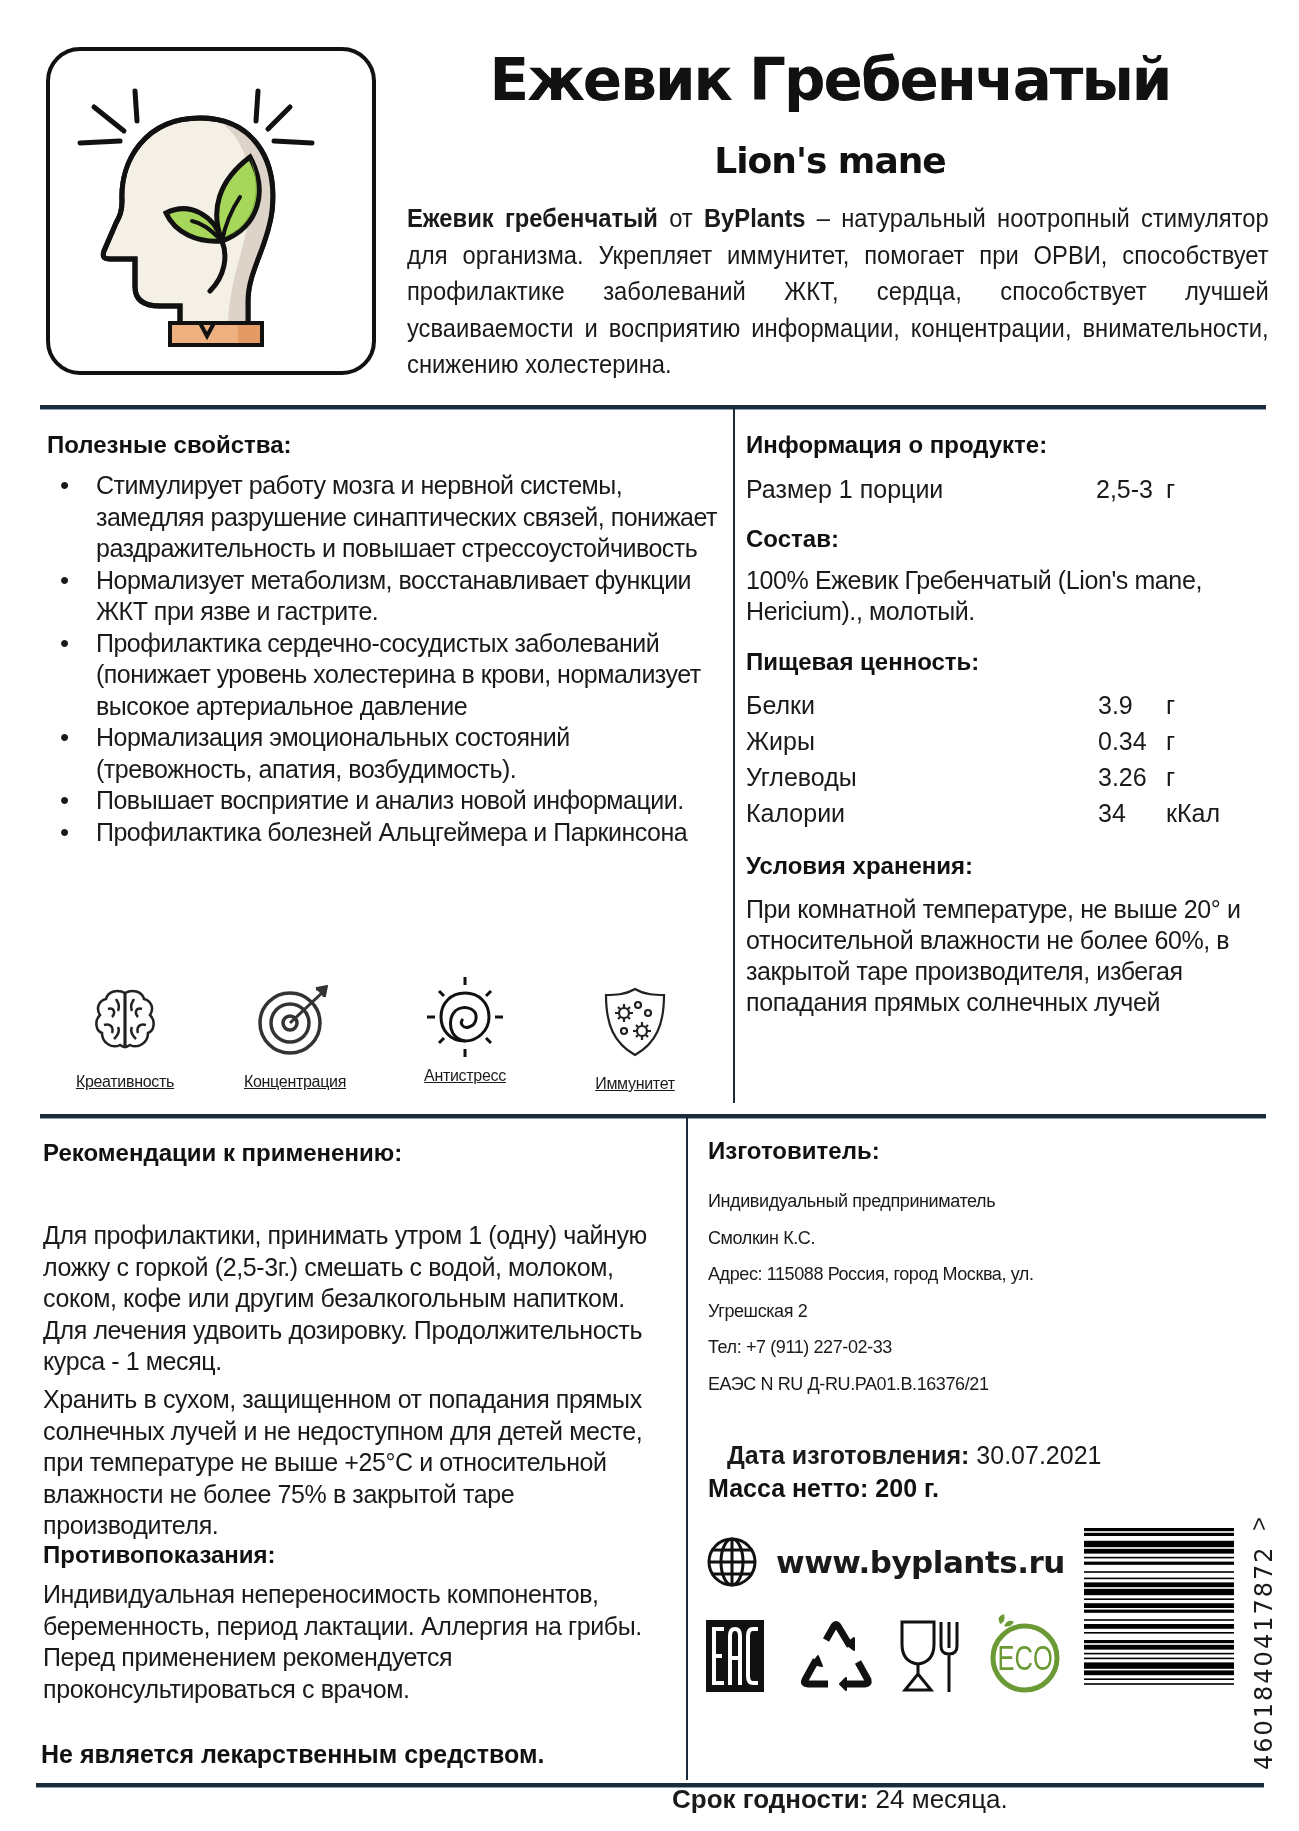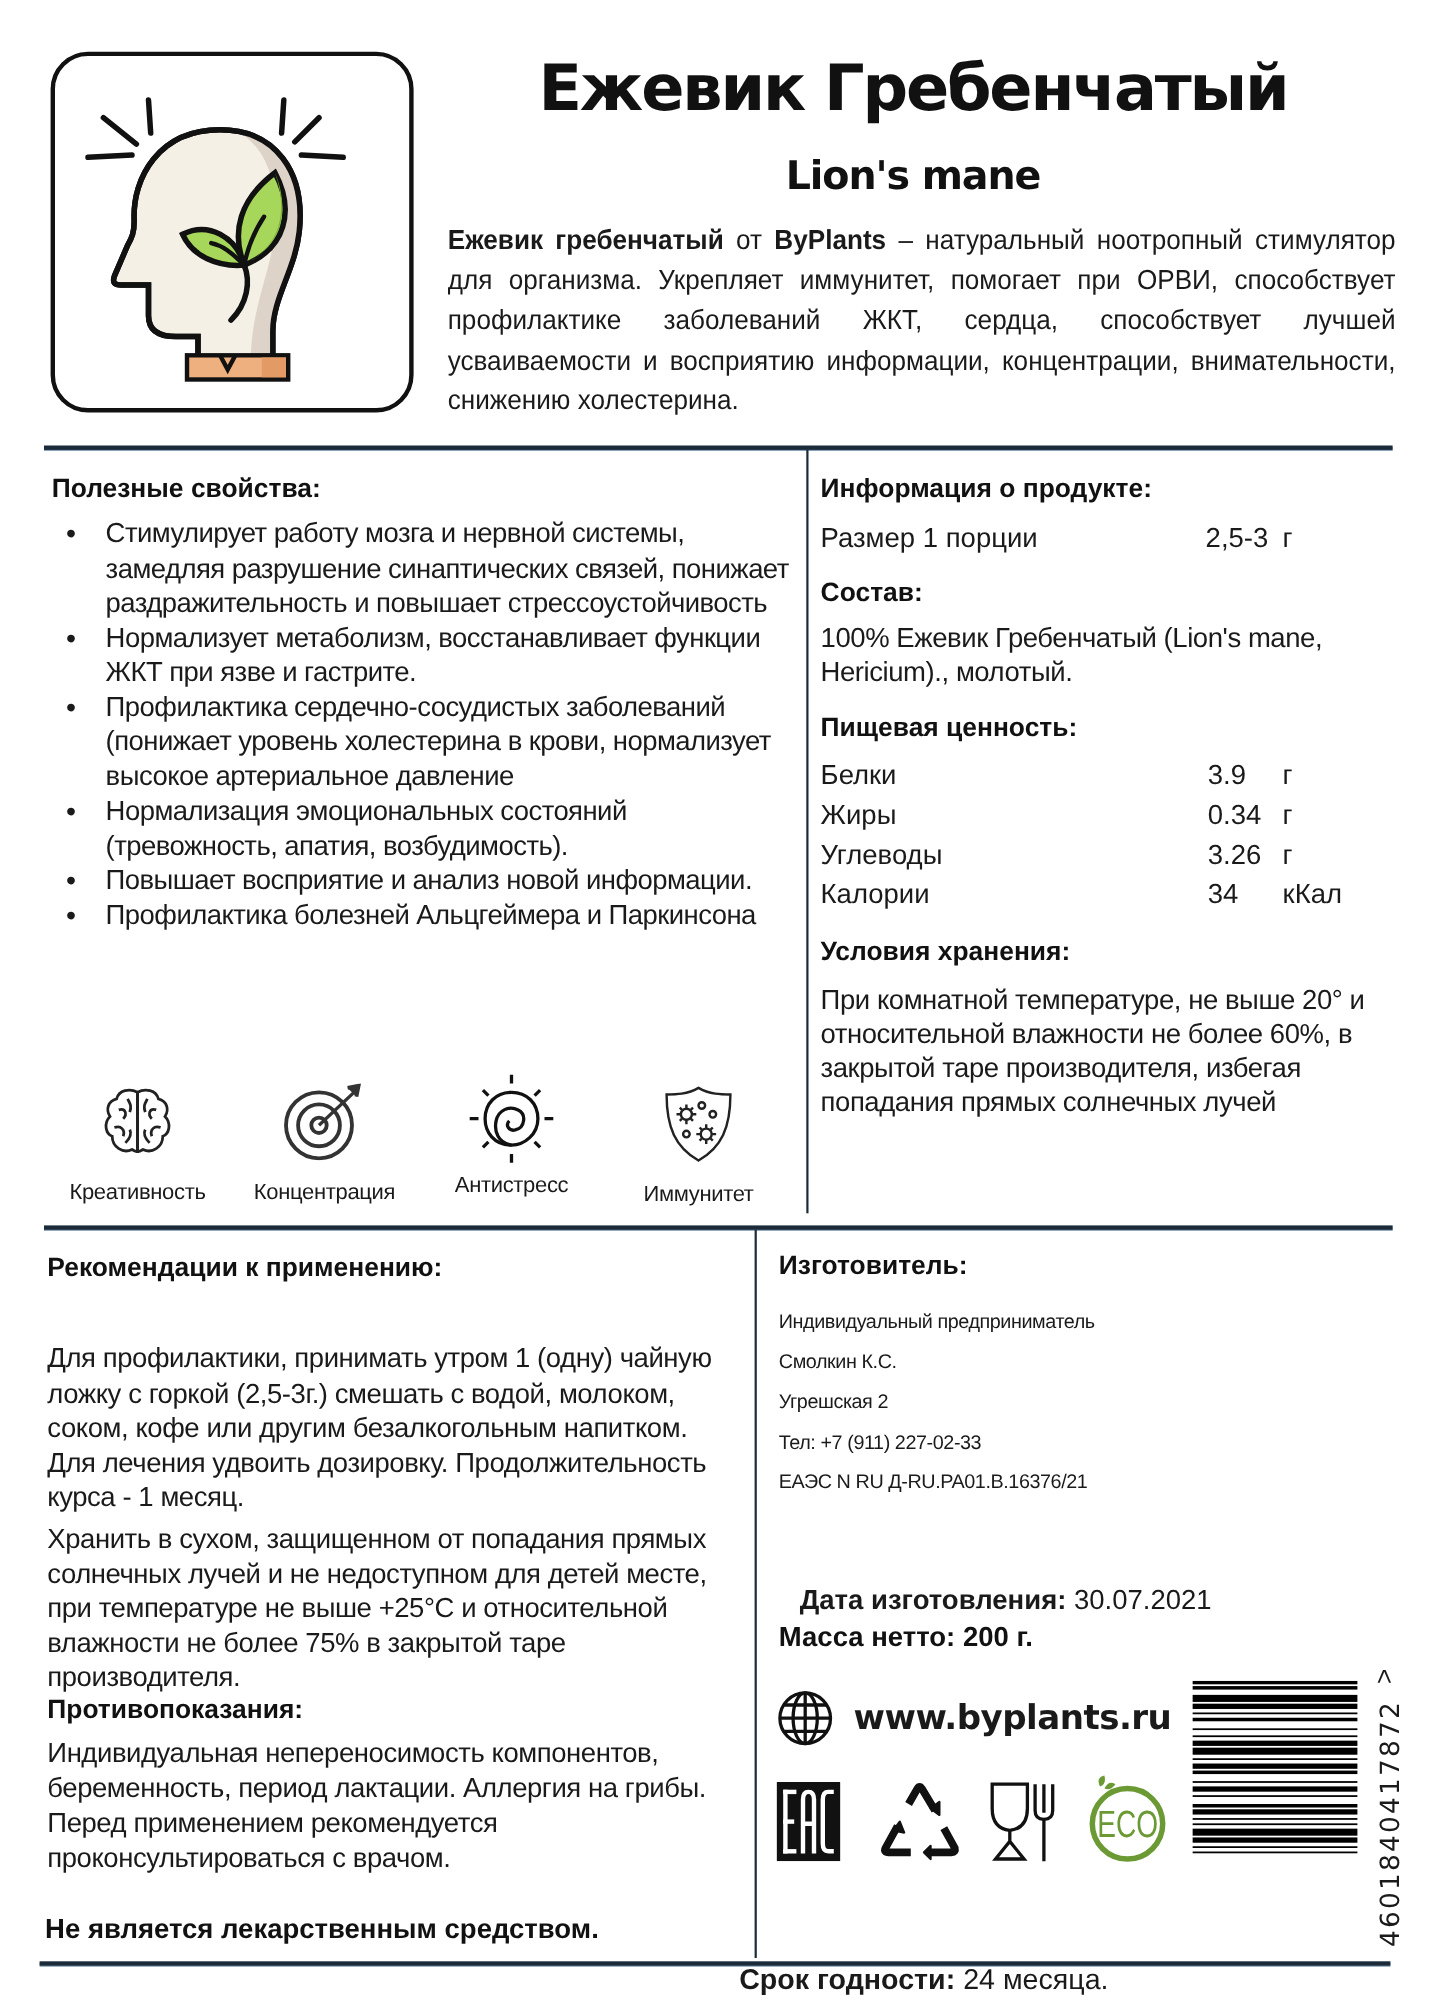--- a/index.html
+++ b/index.html
@@ -20,21 +20,21 @@
 
   
   .benefits-title { left:47px; top:431px; }
   ul.benefits { position:absolute; left:52px; top:470px; width:672px; margin:0; padding:0; list-style:none; }
   ul.benefits li { position:relative; padding-left:44px; font-size:25px; line-height:31.5px; letter-spacing:-0.5px; }
   ul.benefits li::before { content:"•"; position:absolute; left:8px; top:0; font-size:26px; }
 
   .icon-row { left:40px; top:985px; width:680px; height:125px; }
   .icon-cell { position:absolute; top:0; width:170px; text-align:center; }
   .icon-cell svg { display:block; margin:0 auto; }
-  .icon-cell .lbl { font-size:20px; margin-top:18px; letter-spacing:-0.3px; }
+  .icon-cell .lbl { font-size:16px; margin-top:18px; letter-spacing:-0.3px;text-decoration:underline; }
 
   
   .rcol { left:746px; }
   .kv-row { position:absolute; left:746px; width:500px; font-size:25px; }
   .kv-row .v { position:absolute; left:350px;text-align:right; }
   .kv-row .u { position:absolute; left:423px; }
 
   
   .para { position:absolute; font-size:25px; line-height:31.5px; letter-spacing:-0.4px; }
 </style>
@@ -182,20 +182,21 @@
 <div class="para" style="left:43px;top:1220px;width:630px;">Для профилактики, принимать утром 1 (одну) чайную ложку с горкой (2,5-3г.) смешать с водой, молоком, соком, кофе или другим безалкогольным напитком. Для лечения удвоить дозировку. Продолжительность курса - 1 месяц.</div>
 <div class="para" style="left:43px;top:1384px;width:630px;">Хранить в сухом, защищенном от попадания прямых солнечных лучей и не недоступном для детей месте, при температуре не выше +25°С и относительной влажности не более 75% в закрытой таре производителя.</div>
 <div class="abs h" style="left:43px;top:1541px;">Противопоказания:</div>
 <div class="para" style="left:43px;top:1579px;width:630px;">Индивидуальная непереносимость компонентов, беременность, период лактации. Аллергия на грибы. Перед применением рекомендуется проконсультироваться с врачом.</div>
 <div class="abs h" style="left:41px;top:1740px;font-size:25px;">Не является лекарственным средством.</div>
 
 <div class="abs h" style="left:708px;top:1137px;">Изготовитель:</div>
 <div class="abs" style="left:708px;top:1183px;font-size:18px;line-height:36.5px;letter-spacing:-0.4px;">
   <div>Индивидуальный предприниматель</div>
   <div>Смолкин К.С.</div>
+  <div>Адрес: 115088 Россия, город Москва, ул.</div>
   <div>Угрешская 2</div>
   <div>Тел: +7 (911) 227-02-33</div>
   <div>ЕАЭС N RU Д-RU.PA01.B.16376/21</div>
 </div>
 <div class="abs" style="left:708px;top:1441px;font-size:25px;margin-left:19px;">
   <b>Дата изготовления:</b><span> 30.07.2021</span>
 </div>
 <div class="abs h" style="left:708px;top:1474px;font-size:25px;">Масса нетто: 200 г.</div>
 
 <div class="abs" style="left:706px;top:1534px;height:56px;display:flex;align-items:center;">

